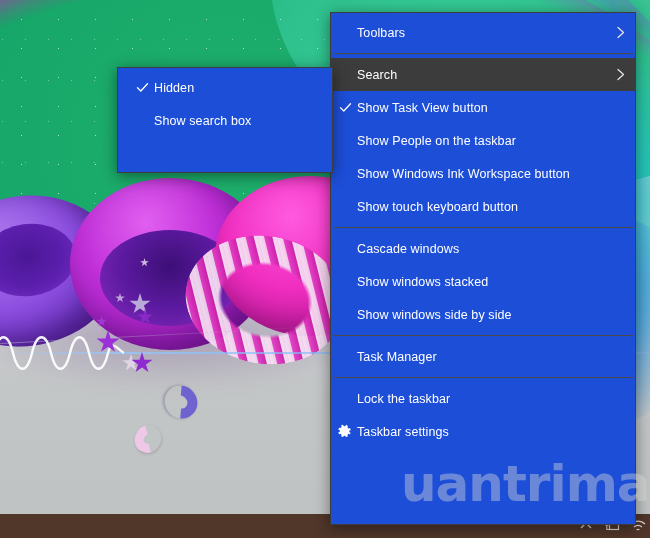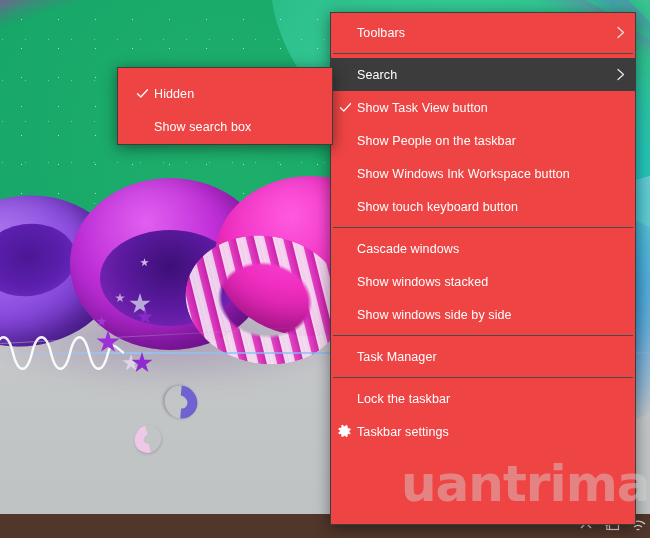--- a/index.html
+++ b/index.html
@@ -166,29 +166,29 @@
     position: absolute; left: 0; bottom: 0; width: 650px; height: 24px;
     background: #51362a;
     display: flex; align-items: center; justify-content: flex-end;
     padding-right: 4px; gap: 10px;
   }
   .tray-icon { width: 16px; height: 16px; opacity: .95; }
 
   
   .menu {
     position: absolute;
-    background: #ef4444;
+    background: #1d4ed8;
     border: 1px solid #3d3d3d;
     color: #ffffff;
     font-size: 12.5px;
     box-shadow: 0 3px 14px rgba(0,0,0,.45);
     user-select: none;
   }
   #main-menu { left: 330px; top: 12px; width: 306px; height: 513px; padding: 3px 0; }
-  #search-submenu { left: 117px; top: 67px; width: 216px; height: 78px; padding: 9px 0; }
+  #search-submenu { left: 117px; top: 67px; width: 216px; height: 106px; padding: 3px 0; }
 
   .menu-item {
     position: relative;
     height: 33px;
     display: flex; align-items: center;
     padding-left: 26px;
     white-space: nowrap;
     letter-spacing: .1px;
   }
   #search-submenu .menu-item { height: 33px; padding-left: 36px; }

